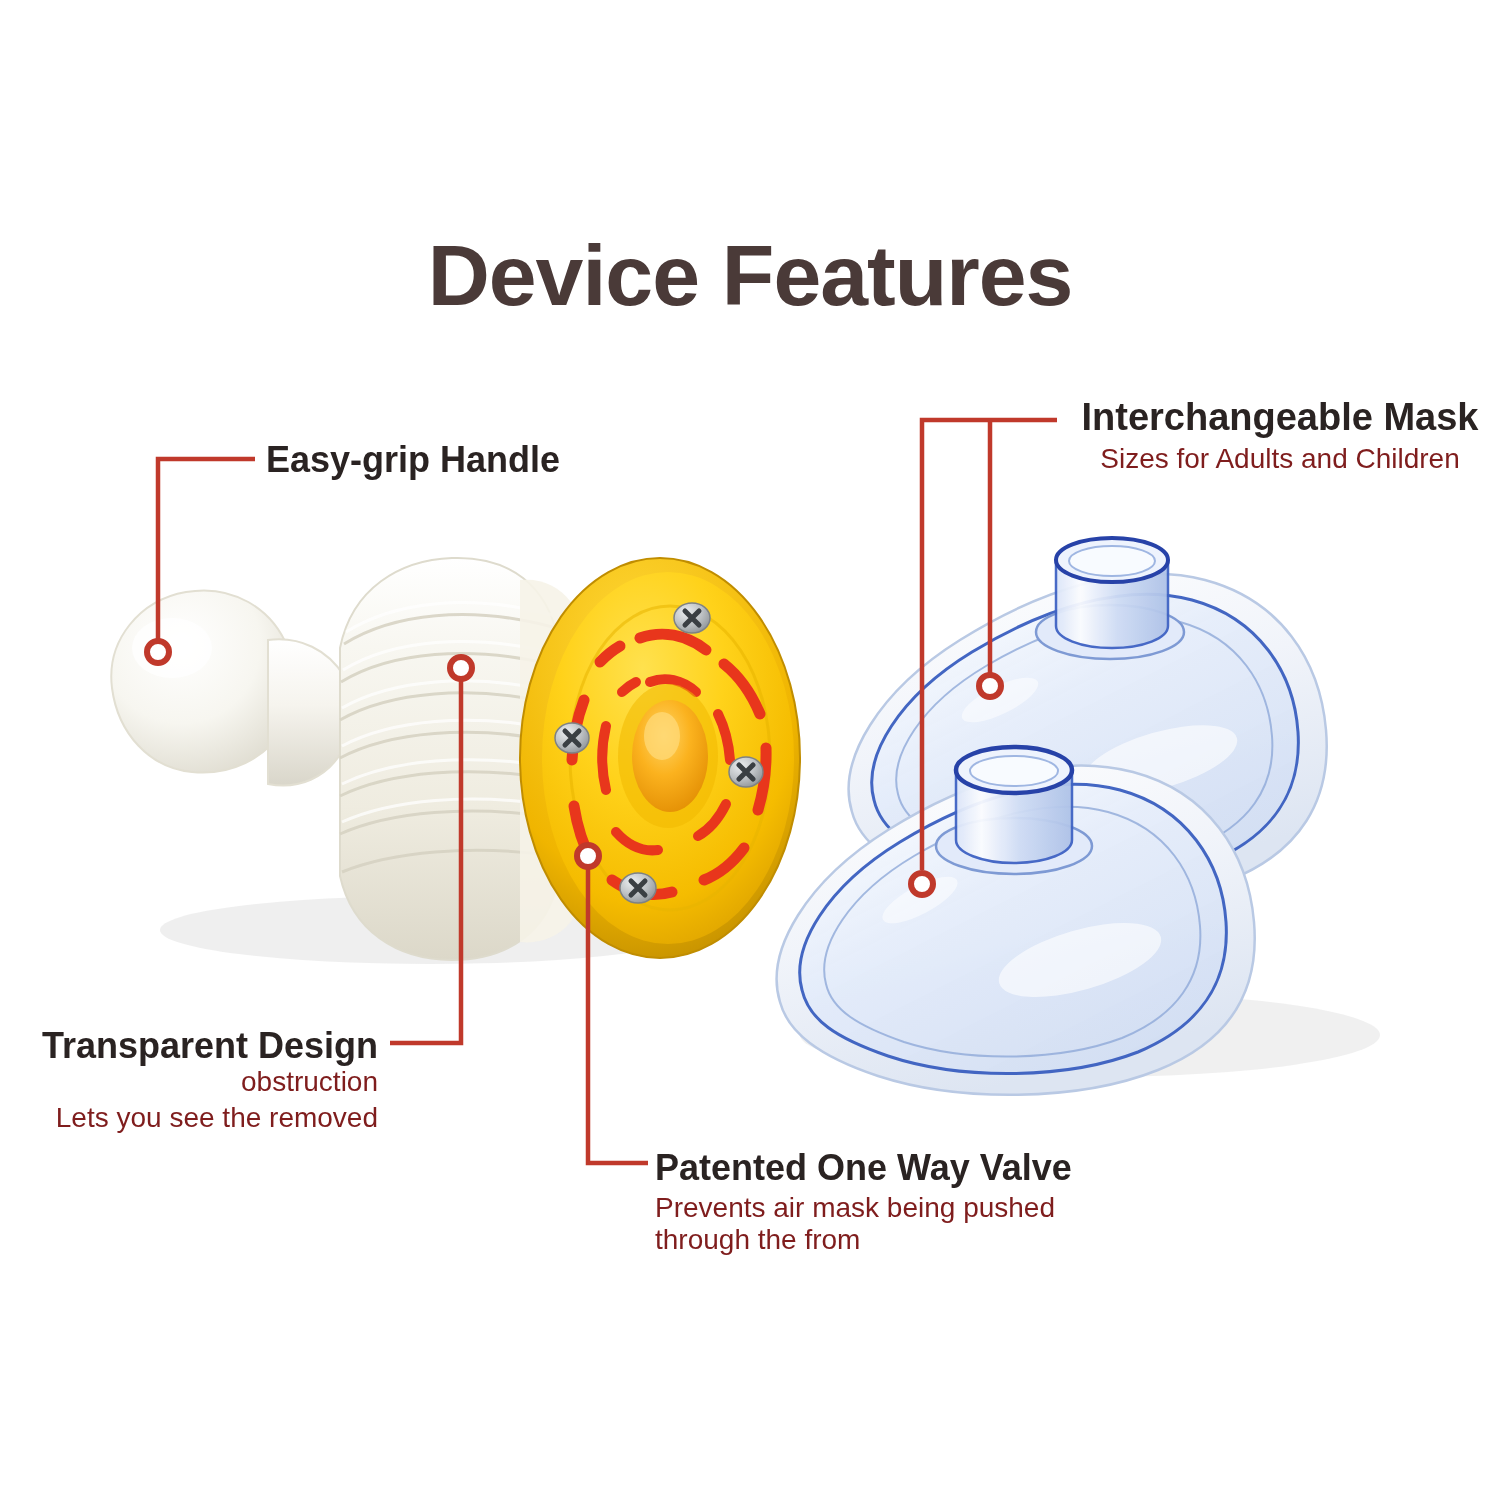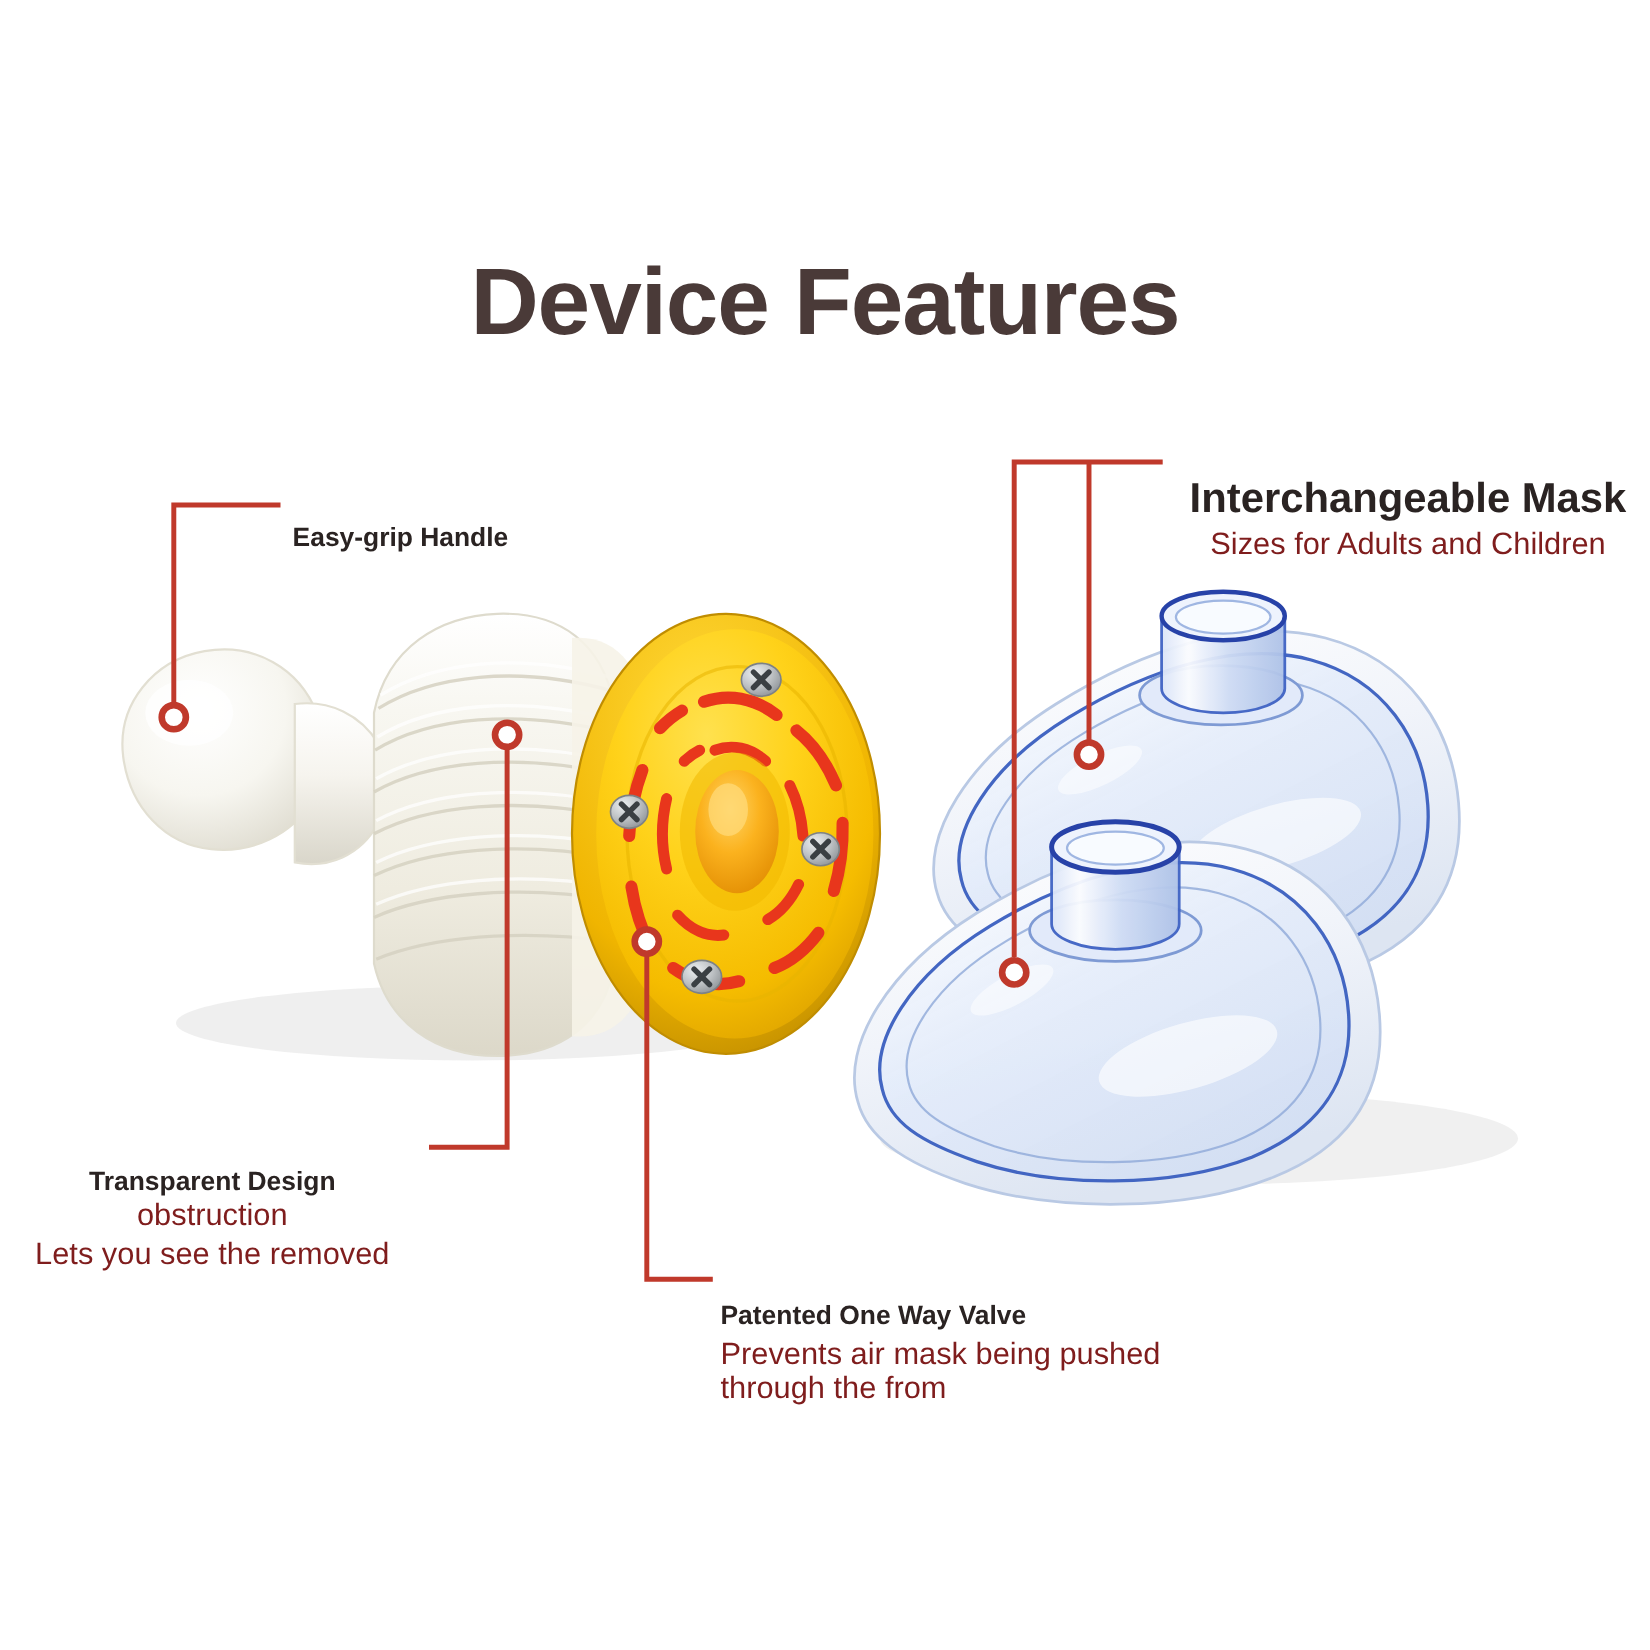--- a/index.html
+++ b/index.html
@@ -30,39 +30,38 @@
     color: #4a3a38;
     letter-spacing: -1px;
     line-height: 1;
   }
 
   
   .callout-label {
     position: absolute;
     color: #231f20;
     line-height: 1.12;
-    margin-top: 36px;
   }
   .callout-title {
-    font-size: 24px;
+    font-size: 36px;
     font-weight: bold;
     color: #2a2322;
     white-space: nowrap;
   }
   .callout-sub {
     font-size: 28px;
     font-weight: normal;
     color: #7f1d1d;
     margin-top: 4px;
   }
 
   #label-handle      { left: 266px; top: 440px; }
   #label-mask        { left: 1070px; top: 396px; text-align: center; width: 420px;}
   #label-mask .callout-title { font-size: 38px; }
-  #label-transparent { left: 8px;  top: 1026px; text-align: center; width: 370px;}
+  #label-transparent { left: 8px;  top: 1026px; text-align: right; width: 370px;}
   #label-valve       { left: 655px; top: 1148px; width: 460px;}
 
   
   #leaders {
     position: absolute;
     left: 0; top: 0;
     width: 1500px; height: 1500px;
     pointer-events: none;
   }
 

